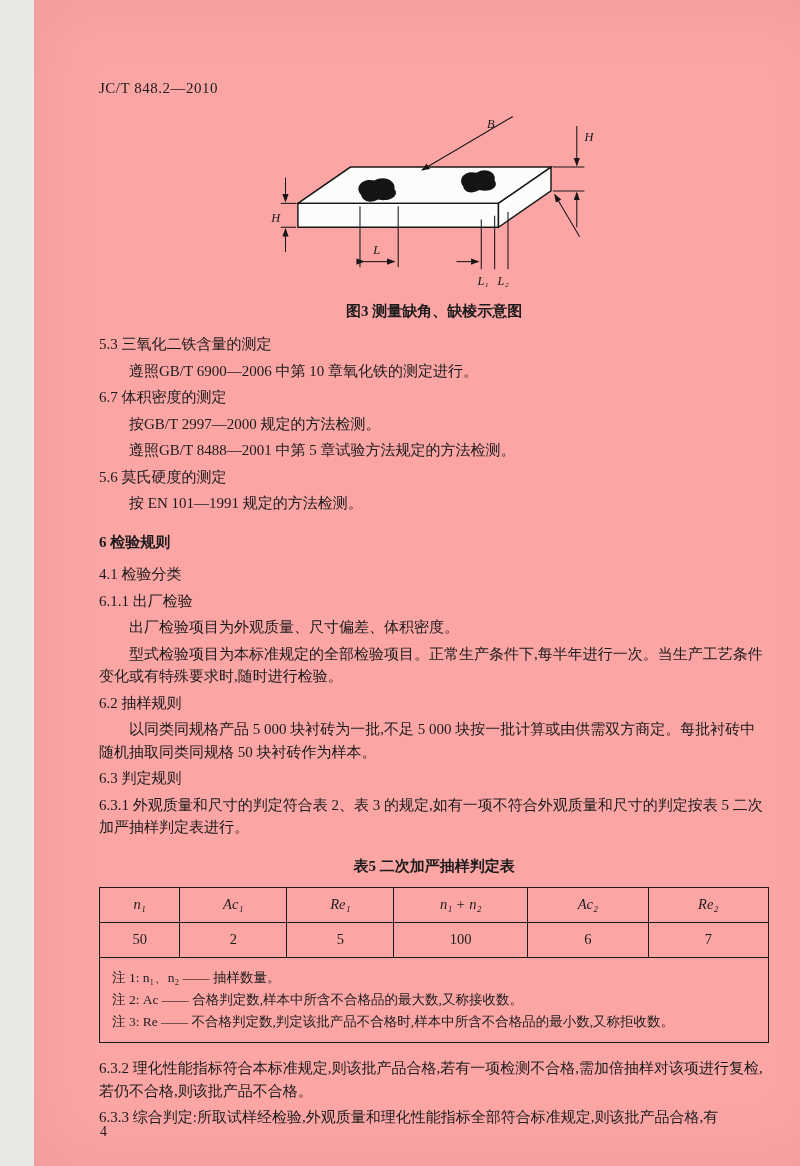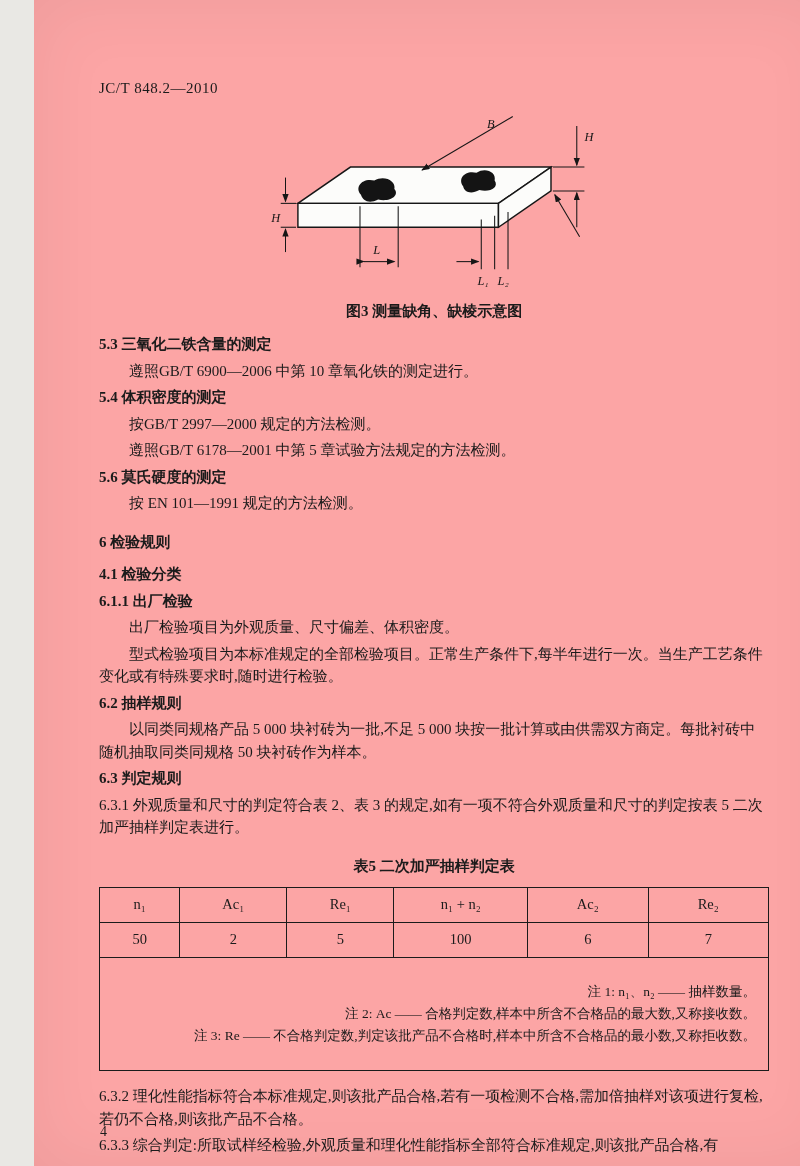--- a/index.html
+++ b/index.html
@@ -11,29 +11,29 @@
     box-shadow:inset 0 0 70px rgba(60,55,45,0.08);
     overflow:hidden;
     margin-left:34px;
   }
   .doc-header{font-size:15px;letter-spacing:.5px;}
   .figure-wrap{text-align:center;margin-top:8px;}
   svg.fig{display:inline-block;}
   .figure-caption{font-weight:bold;font-size:15px;margin-top:2px;}
   .body-text{margin-top:12px;font-size:15px;line-height:1.5;}
   .blk{margin:4px 0;}
-  .heading{font-weight:bold;}
+  .heading{font-weight:normal;}
   .chapter{font-weight:bold;margin-top:16px;margin-bottom:10px;}
   .para{text-indent:2em;}
   .flush{}
   .table-title{text-align:center;font-weight:bold;font-size:15px;margin:16px 0 10px;}
   table.t5{width:100%;border-collapse:collapse;border:1.6px solid #1b1b1b;}
   .t5 th,.t5 td{border:1px solid #1b1b1b;text-align:center;font-size:14.5px;padding:6px 4px;}
-  .t5 th{font-weight:normal;}
-  .t5 td.notes-cell{text-align:right;padding:23px 12px;}
+  .t5 th{font-style:italic;font-weight:normal;}
+  .t5 td.notes-cell{text-align:left;padding:9px 12px;}
   .note-line{font-size:13.5px;line-height:1.65;}
   .after-table{margin-top:14px;}
   .page-number{position:absolute;left:66px;bottom:26px;font-size:14px;}
   .dim{stroke:#161616;stroke-width:1.1;fill:none;}
   .slab{stroke:#161616;stroke-width:1.5;fill:#fcfcfa;}
   .dimtext{font-family:"Liberation Serif","DejaVu Serif",serif;font-style:italic;font-size:13px;fill:#161616;}
 </style>
 </head>
 <body>
 
@@ -83,23 +83,23 @@
       <line class="dim" x1="325" y1="138" x2="299" y2="94" marker-end="url(#ah)"></line>
       <text class="dimtext" x="218" y="188">L₁</text>
       <text class="dimtext" x="239" y="188">L₂</text>
     </svg>
     <div class="figure-caption">图3  测量缺角、缺棱示意图</div>
   </div>
 
   <div class="body-text">
     <div class="blk heading">5.3  三氧化二铁含量的测定</div>
     <div class="blk para">遵照GB/T 6900—2006 中第 10 章氧化铁的测定进行。</div>
-    <div class="blk heading">5.4  体积密度的测定</div>
+    <div class="blk heading">6.7  体积密度的测定</div>
     <div class="blk para">按GB/T 2997—2000 规定的方法检测。</div>
-    <div class="blk para">遵照GB/T 6178—2001 中第 5 章试验方法规定的方法检测。</div>
+    <div class="blk para">遵照GB/T 8488—2001 中第 5 章试验方法规定的方法检测。</div>
     <div class="blk heading">5.6  莫氏硬度的测定</div>
     <div class="blk para">按 EN 101—1991 规定的方法检测。</div>
     <div class="blk chapter">6  检验规则</div>
     <div class="blk heading">4.1  检验分类</div>
     <div class="blk heading">6.1.1  出厂检验</div>
     <div class="blk para">出厂检验项目为外观质量、尺寸偏差、体积密度。</div>
     <div class="blk para">型式检验项目为本标准规定的全部检验项目。正常生产条件下,每半年进行一次。当生产工艺条件变化或有特殊要求时,随时进行检验。</div>
     <div class="blk heading">6.2  抽样规则</div>
     <div class="blk para">以同类同规格产品 5 000 块衬砖为一批,不足 5 000 块按一批计算或由供需双方商定。每批衬砖中随机抽取同类同规格 50 块衬砖作为样本。</div>
     <div class="blk heading">6.3  判定规则</div>

